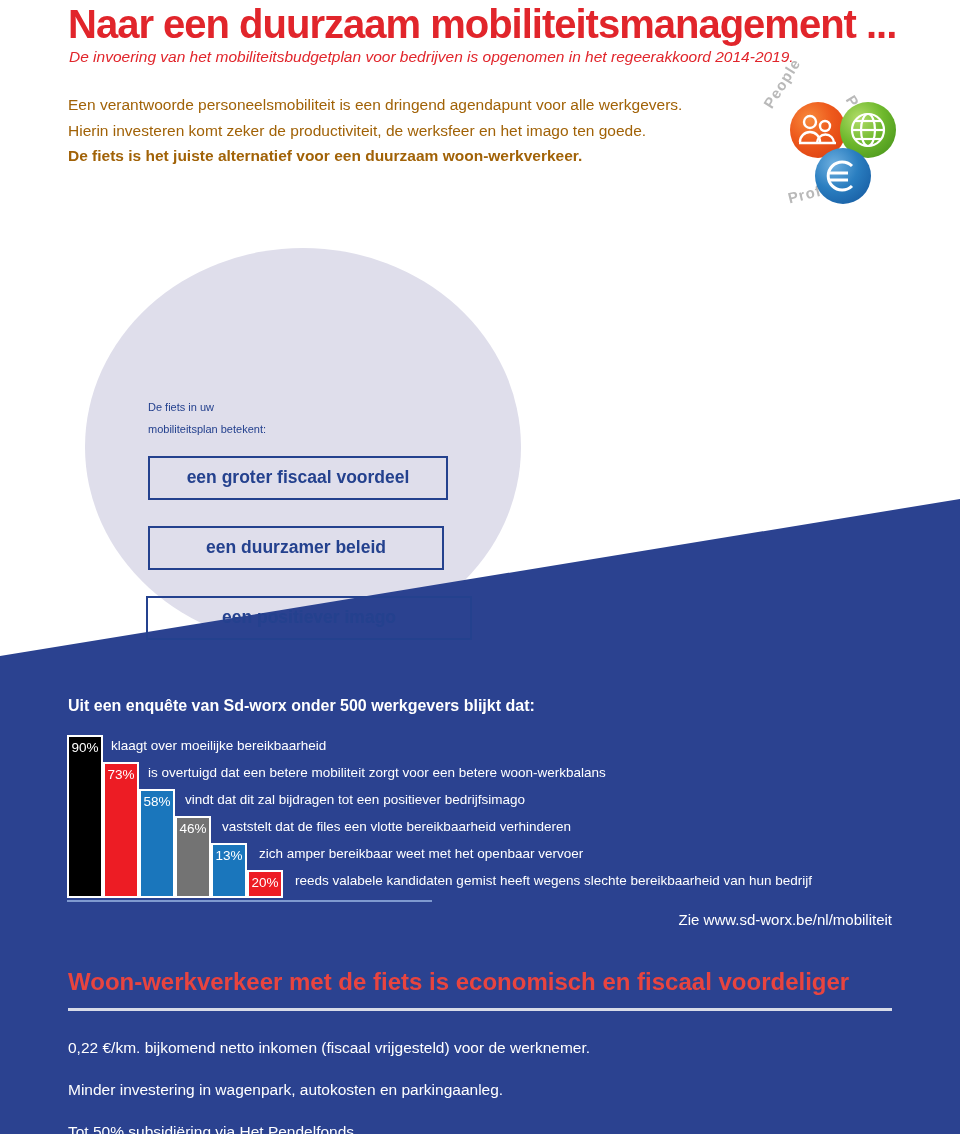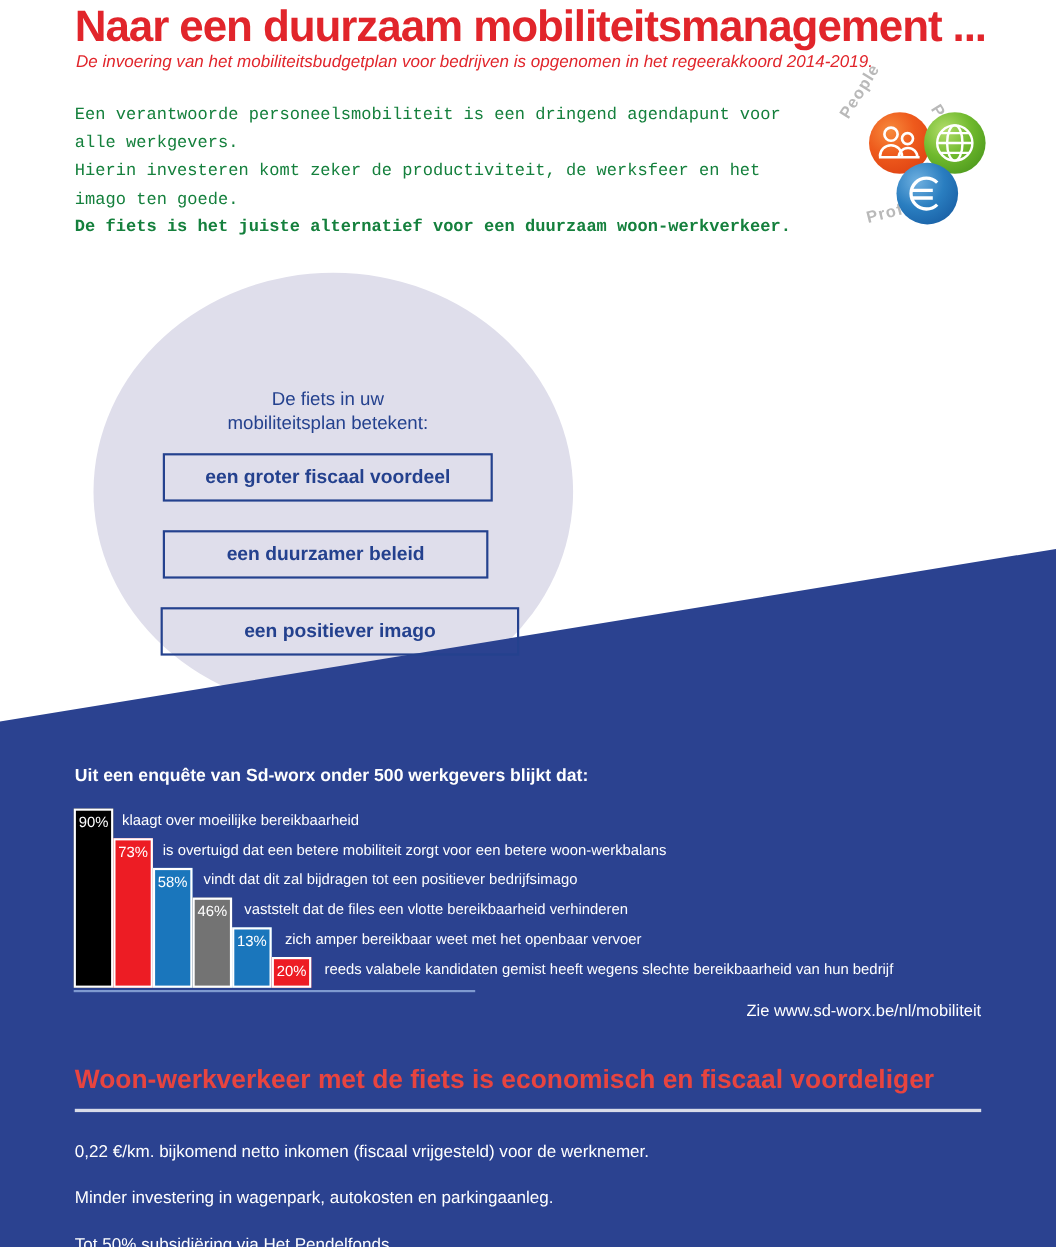--- a/index.html
+++ b/index.html
@@ -42,24 +42,23 @@
   }
   .subtitle{
     position:absolute; left:69px; top:48px;
     font-size:15.5px; font-style:italic;
     color:#e1252b;
     white-space:nowrap;
   }
   .intro{
     position:absolute; left:68px; top:92px;
     width:660px;
-    color:#15803d;
+    color:#a16207;
     font-size:15.5px;
     line-height:25.5px;
-    font-family:Liberation Mono, monospace;
   }
   .intro .bold{font-weight:bold;}
 
   
   .ppp{
     position:absolute; left:762px; top:86px;
     width:140px; height:128px;
     z-index:6;
   }
   .ppp-word{
@@ -87,25 +86,25 @@
   }
   .orb-profit{
     left:53px; top:62px; width:56px; height:56px;
     background:radial-gradient(circle at 34% 30%, #6fb0e0 0%, #2a7ec0 45%, #12539a 100%);
   }
   .orb svg{position:absolute;left:0;top:0;}
 
   
   .center-block{ position:absolute; left:148px; top:352px; width:300px; z-index:5;}
   .cb-lead{
-    text-align:center;
     color:#24418e;
-    font-size:17px;
+    font-size:11px;
     line-height:22px;
     margin-bottom:16px;
+    margin-top:44px;
   }
   .cb-box{
     border:2px solid #24418e;
     color:#24418e;
     font-size:17.5px;
     font-weight:bold;
     text-align:center;
     padding:9px 0 10px 0;
     margin-bottom:26px;
     background:transparent;

